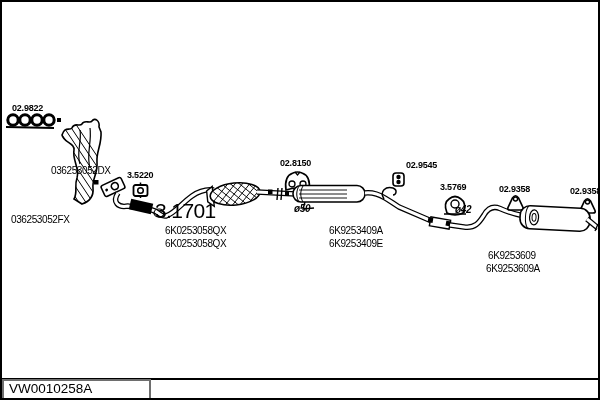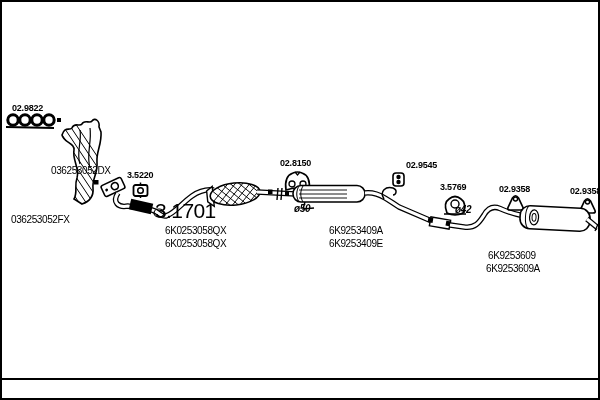--- a/index.html
+++ b/index.html
@@ -196,13 +196,16 @@
   <div class="lbl code-sm" style="left:382px;top:159px;padding-left:22px;">02.9545</div>
   <div class="lbl dia" style="left:413px;top:203px;">ø42</div>
 
   <div class="lbl code-sm" style="left:438px;top:181px;">3.5769</div>
   <div class="lbl code-sm" style="left:497px;top:183px;">02.9358</div>
   <div class="lbl code-sm" style="left:568px;top:185px;">02.9358</div>
   <div class="lbl pn" style="left:486px;top:249px;">6K9253609</div>
   <div class="lbl pn" style="left:484px;top:262px;text-align:center;">6K9253609A</div>
 
   <div class="sep"></div>
+  <div class="codebox">
+    <span>VW0010258A</span>
+  </div>
 </div>
 
 </body></html>

